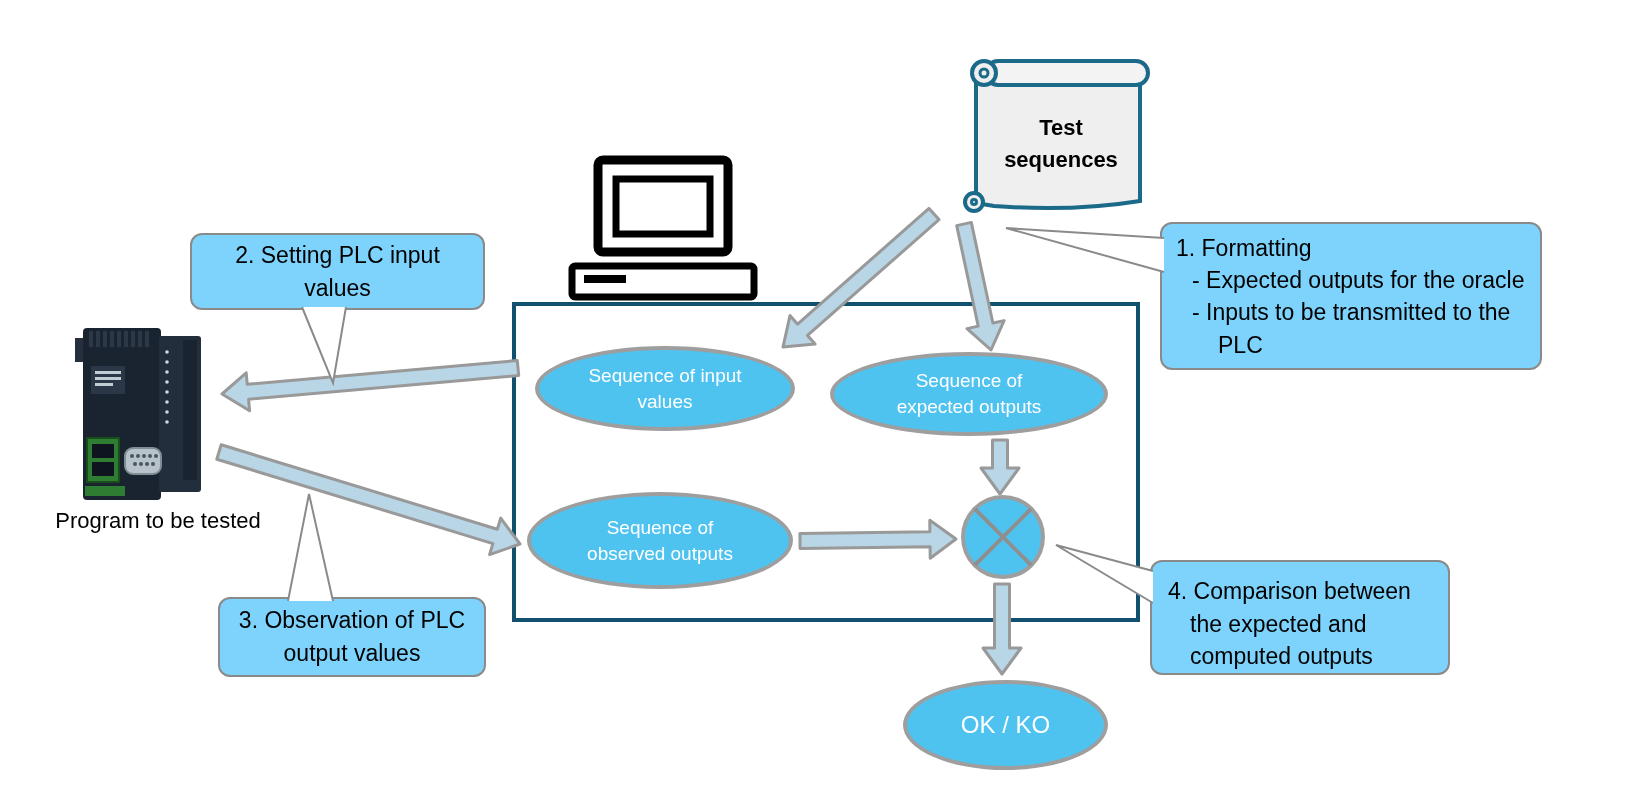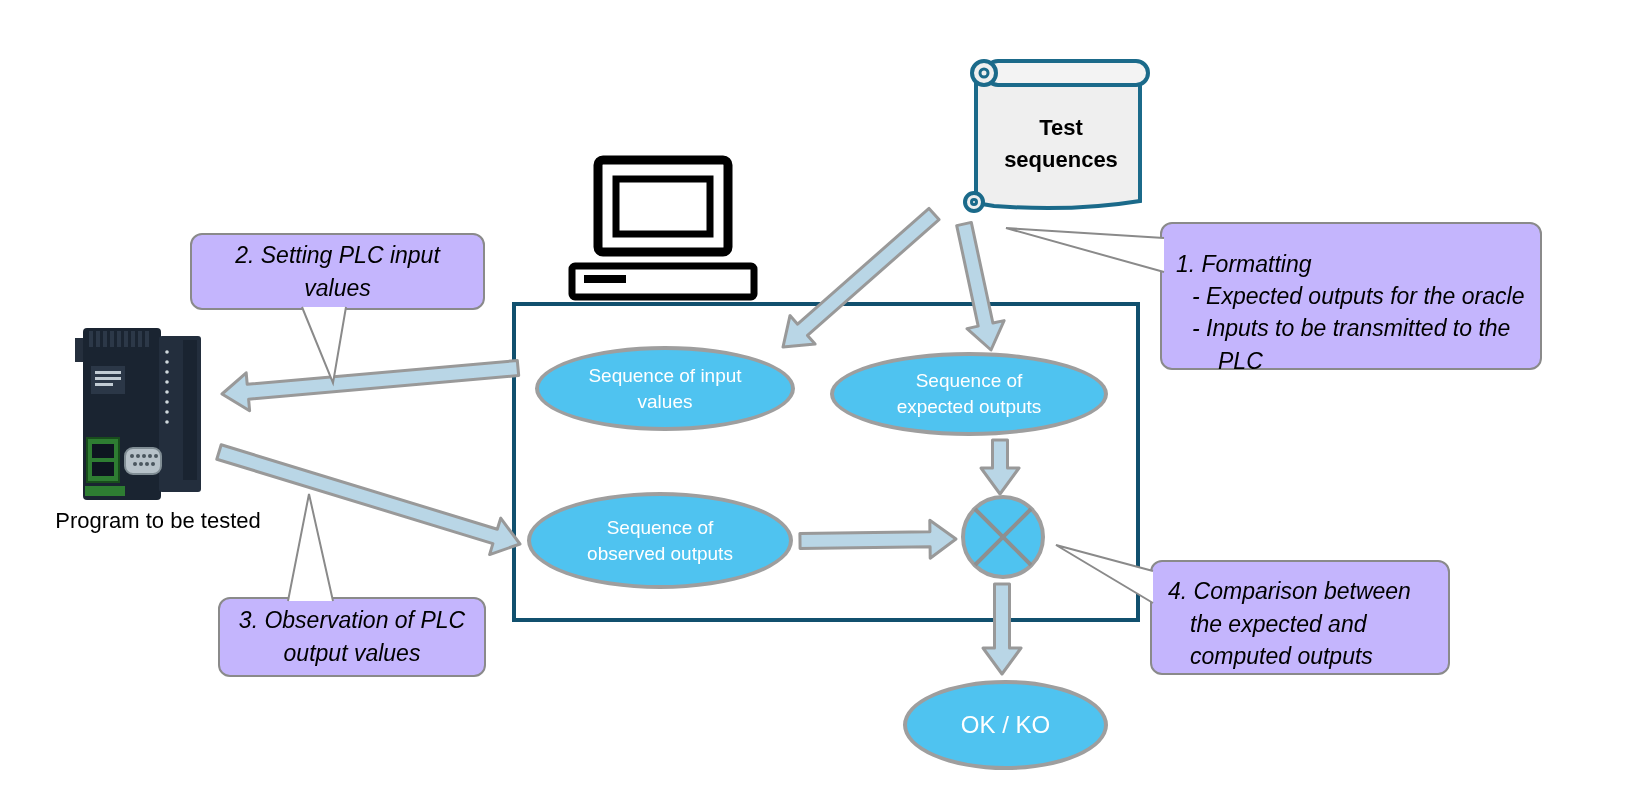--- a/index.html
+++ b/index.html
@@ -25,30 +25,30 @@
     border: 4px solid var(--node-border); border-radius: 50%;
     display: flex; align-items: center; justify-content: center;
     text-align: center; color: #fff; font-size: 19px; line-height: 1.35;
   }
   .node-input    { left: 535px; top: 346px; width: 260px; height: 85px; padding: 0 36px; }
   .node-expected { left: 830px; top: 352px; width: 278px; height: 84px; padding: 0 52px; }
   .node-observed { left: 527px; top: 492px; width: 266px; height: 97px; padding: 0 46px; }
   .node-result   { left: 903px; top: 680px; width: 205px; height: 90px; font-size: 24px; }
   
   .callout {
-    position: absolute; z-index: 4; background: #c4b5fd;
+    position: absolute; z-index: 4; background: #7dd3fc;
     border: 2px solid #8a8a8a; border-radius: 12px;
-    font-size: 23px; color: #000; line-height: 1.42; font-style: italic;
+    font-size: 23px; color: #000; line-height: 1.42;
   }
   .callout p { margin: 0; }
   .callout-setting     { left: 190px;  top: 233px; width: 295px; height: 77px;  display: flex; align-items: center; justify-content: center; text-align: center; }
   .callout-setting p   { width: 232px; }
   .callout-observation { left: 218px;  top: 597px; width: 268px; height: 80px;  display: flex; align-items: center; justify-content: center; text-align: center; }
   .callout-observation p { width: 232px; }
-  .callout-formatting  { left: 1160px; top: 222px; width: 382px; height: 148px; padding: 24px 14px; line-height: 1.4; }
+  .callout-formatting  { left: 1160px; top: 222px; width: 382px; height: 148px; padding: 8px 14px; line-height: 1.4; }
   .fmt-title { margin: 0 0 0 6px; }
   .fmt-item  { padding-left: 42px; text-indent: -26px; }
   .callout-comparison  { left: 1150px; top: 560px; width: 300px; height: 115px; padding: 13px 16px; }
   .cmp-text  { padding-left: 22px; text-indent: -22px; }
   
   .icon { position: absolute; z-index: 3; }
   .caption {
     position: absolute; z-index: 3; font-size: 22px; text-align: center; color: #000;
   }
   .scroll-label {

